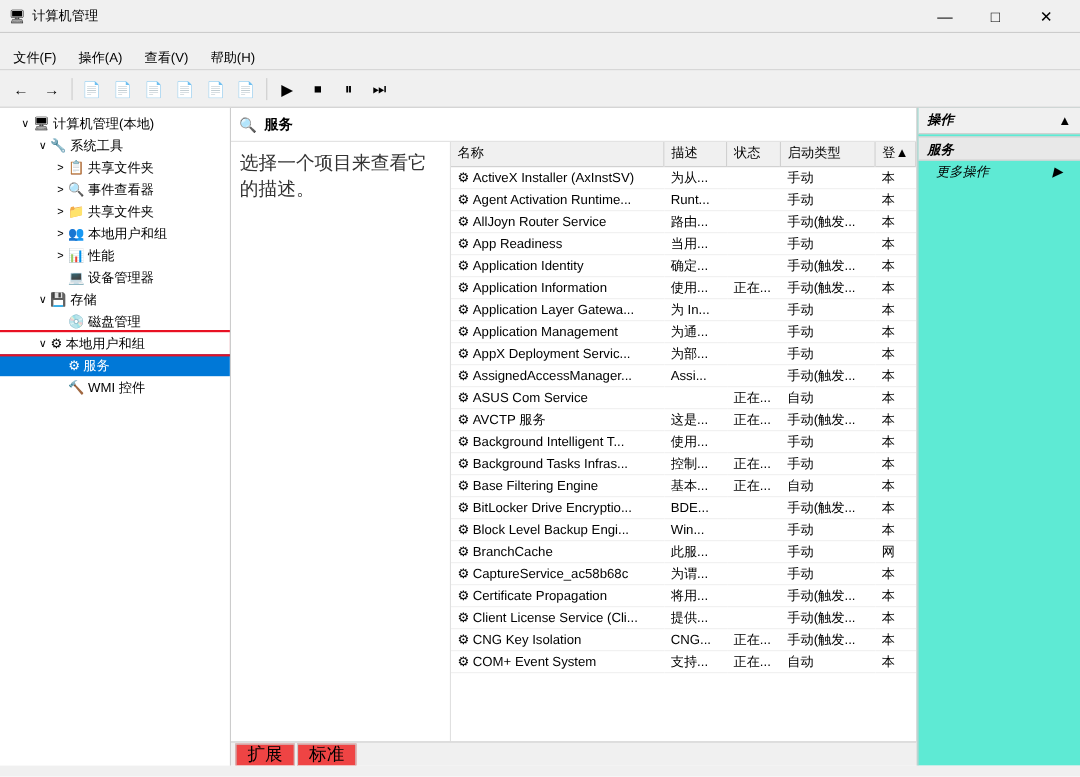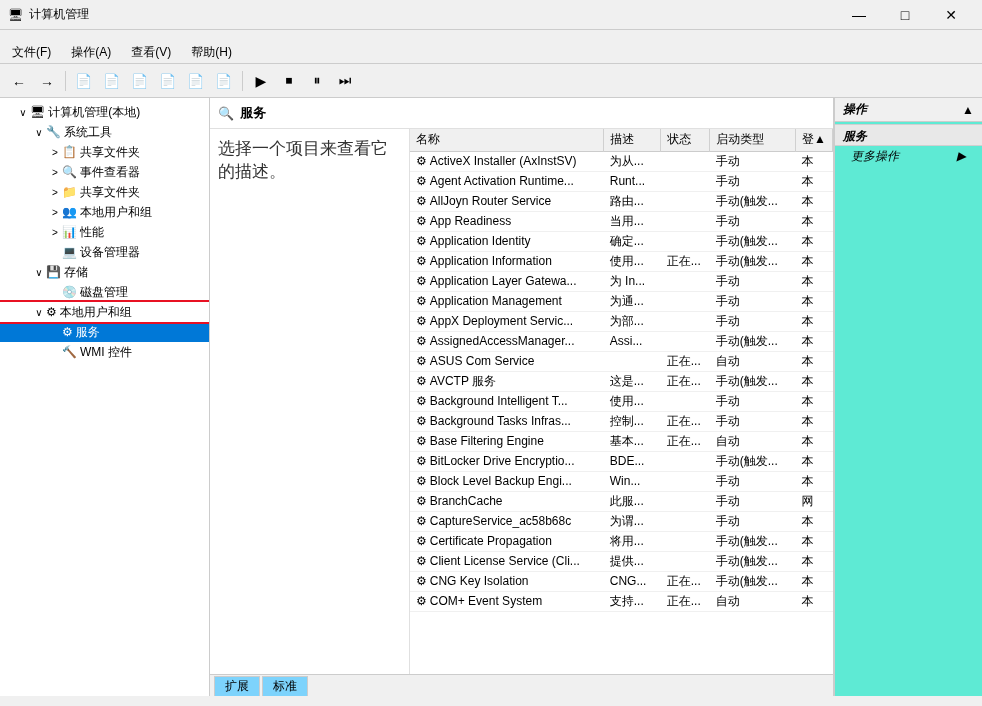--- a/index.html
+++ b/index.html
@@ -212,24 +212,24 @@
       height: 22px;
       background: #f0f0f0;
       border-top: 1px solid #ccc;
       display: flex;
       align-items: center;
       padding: 0 4px;
     }
     .status-tab {
       padding: 2px 10px;
       cursor: pointer;
-      font-size: 12px;
+      font-size: 16px;
       border: 1px solid #ccc;
       border-bottom: none;
-      background: #7dd3fc;
+      background: #ef4444;
       margin-right: 2px;
       height: 20px;
       display: flex;
       align-items: center;
     }
 
     
     #actions-panel {
       width: 148px;
       background: #5eead4;

